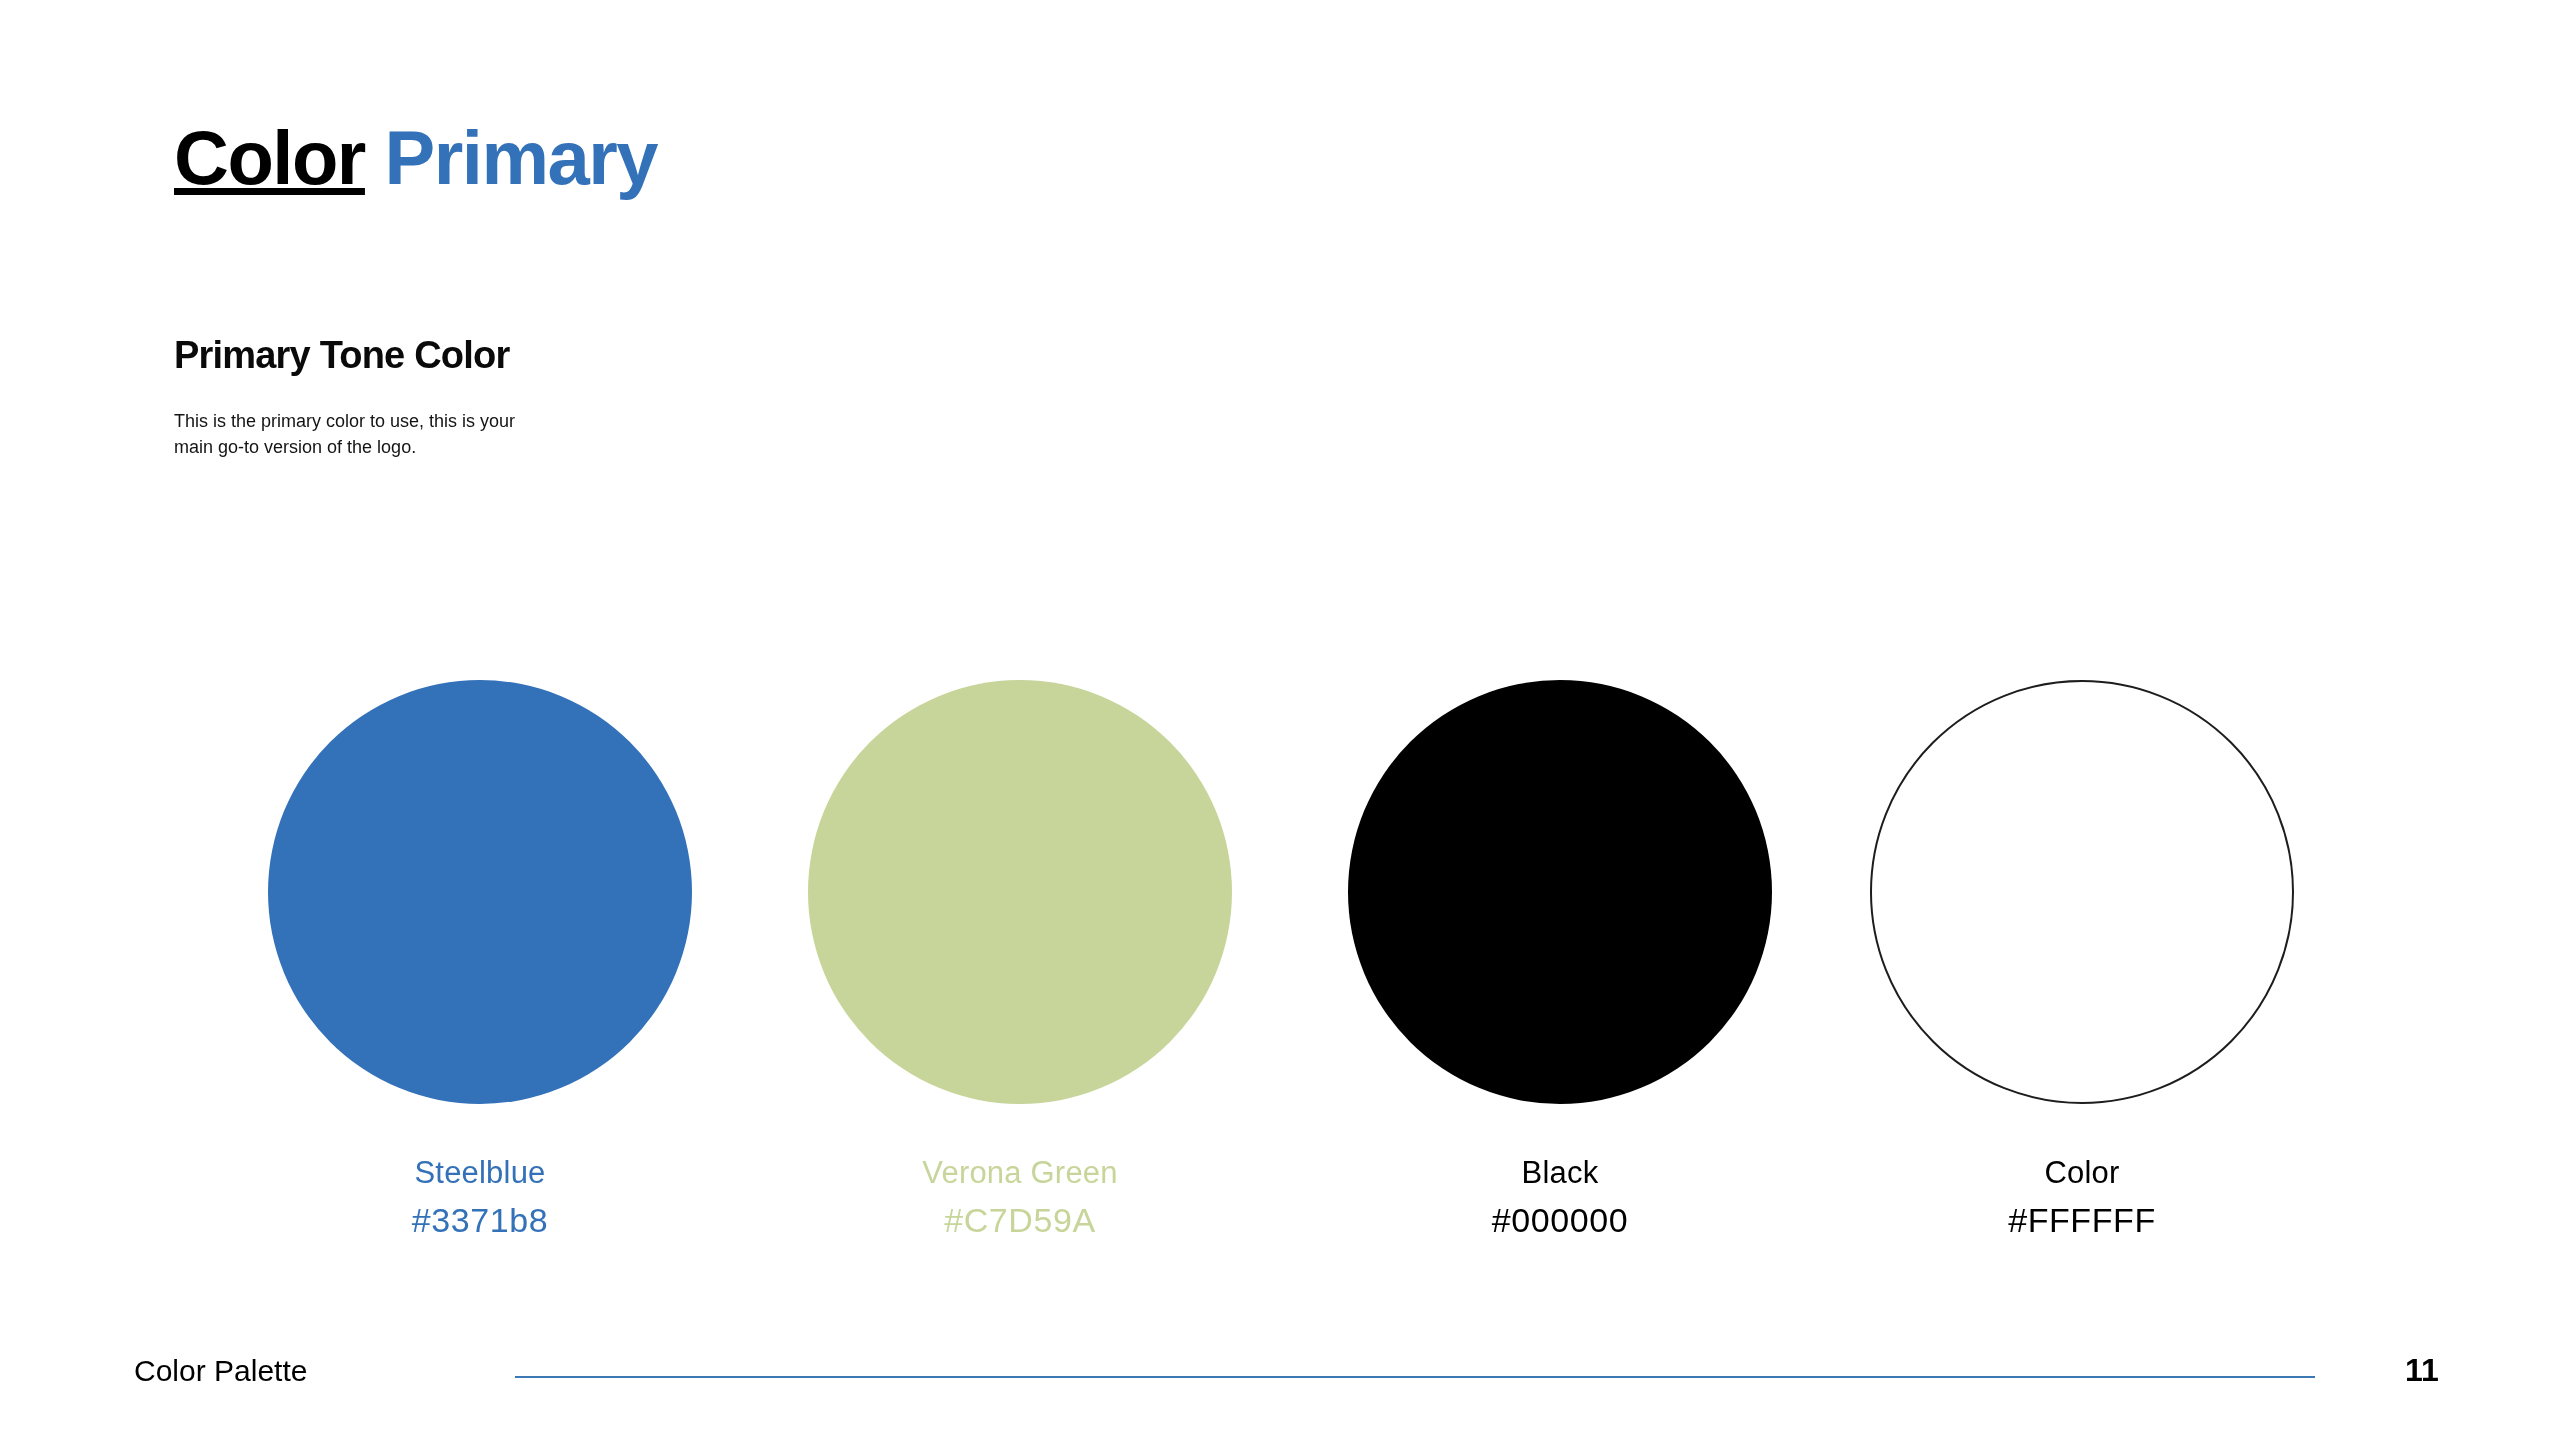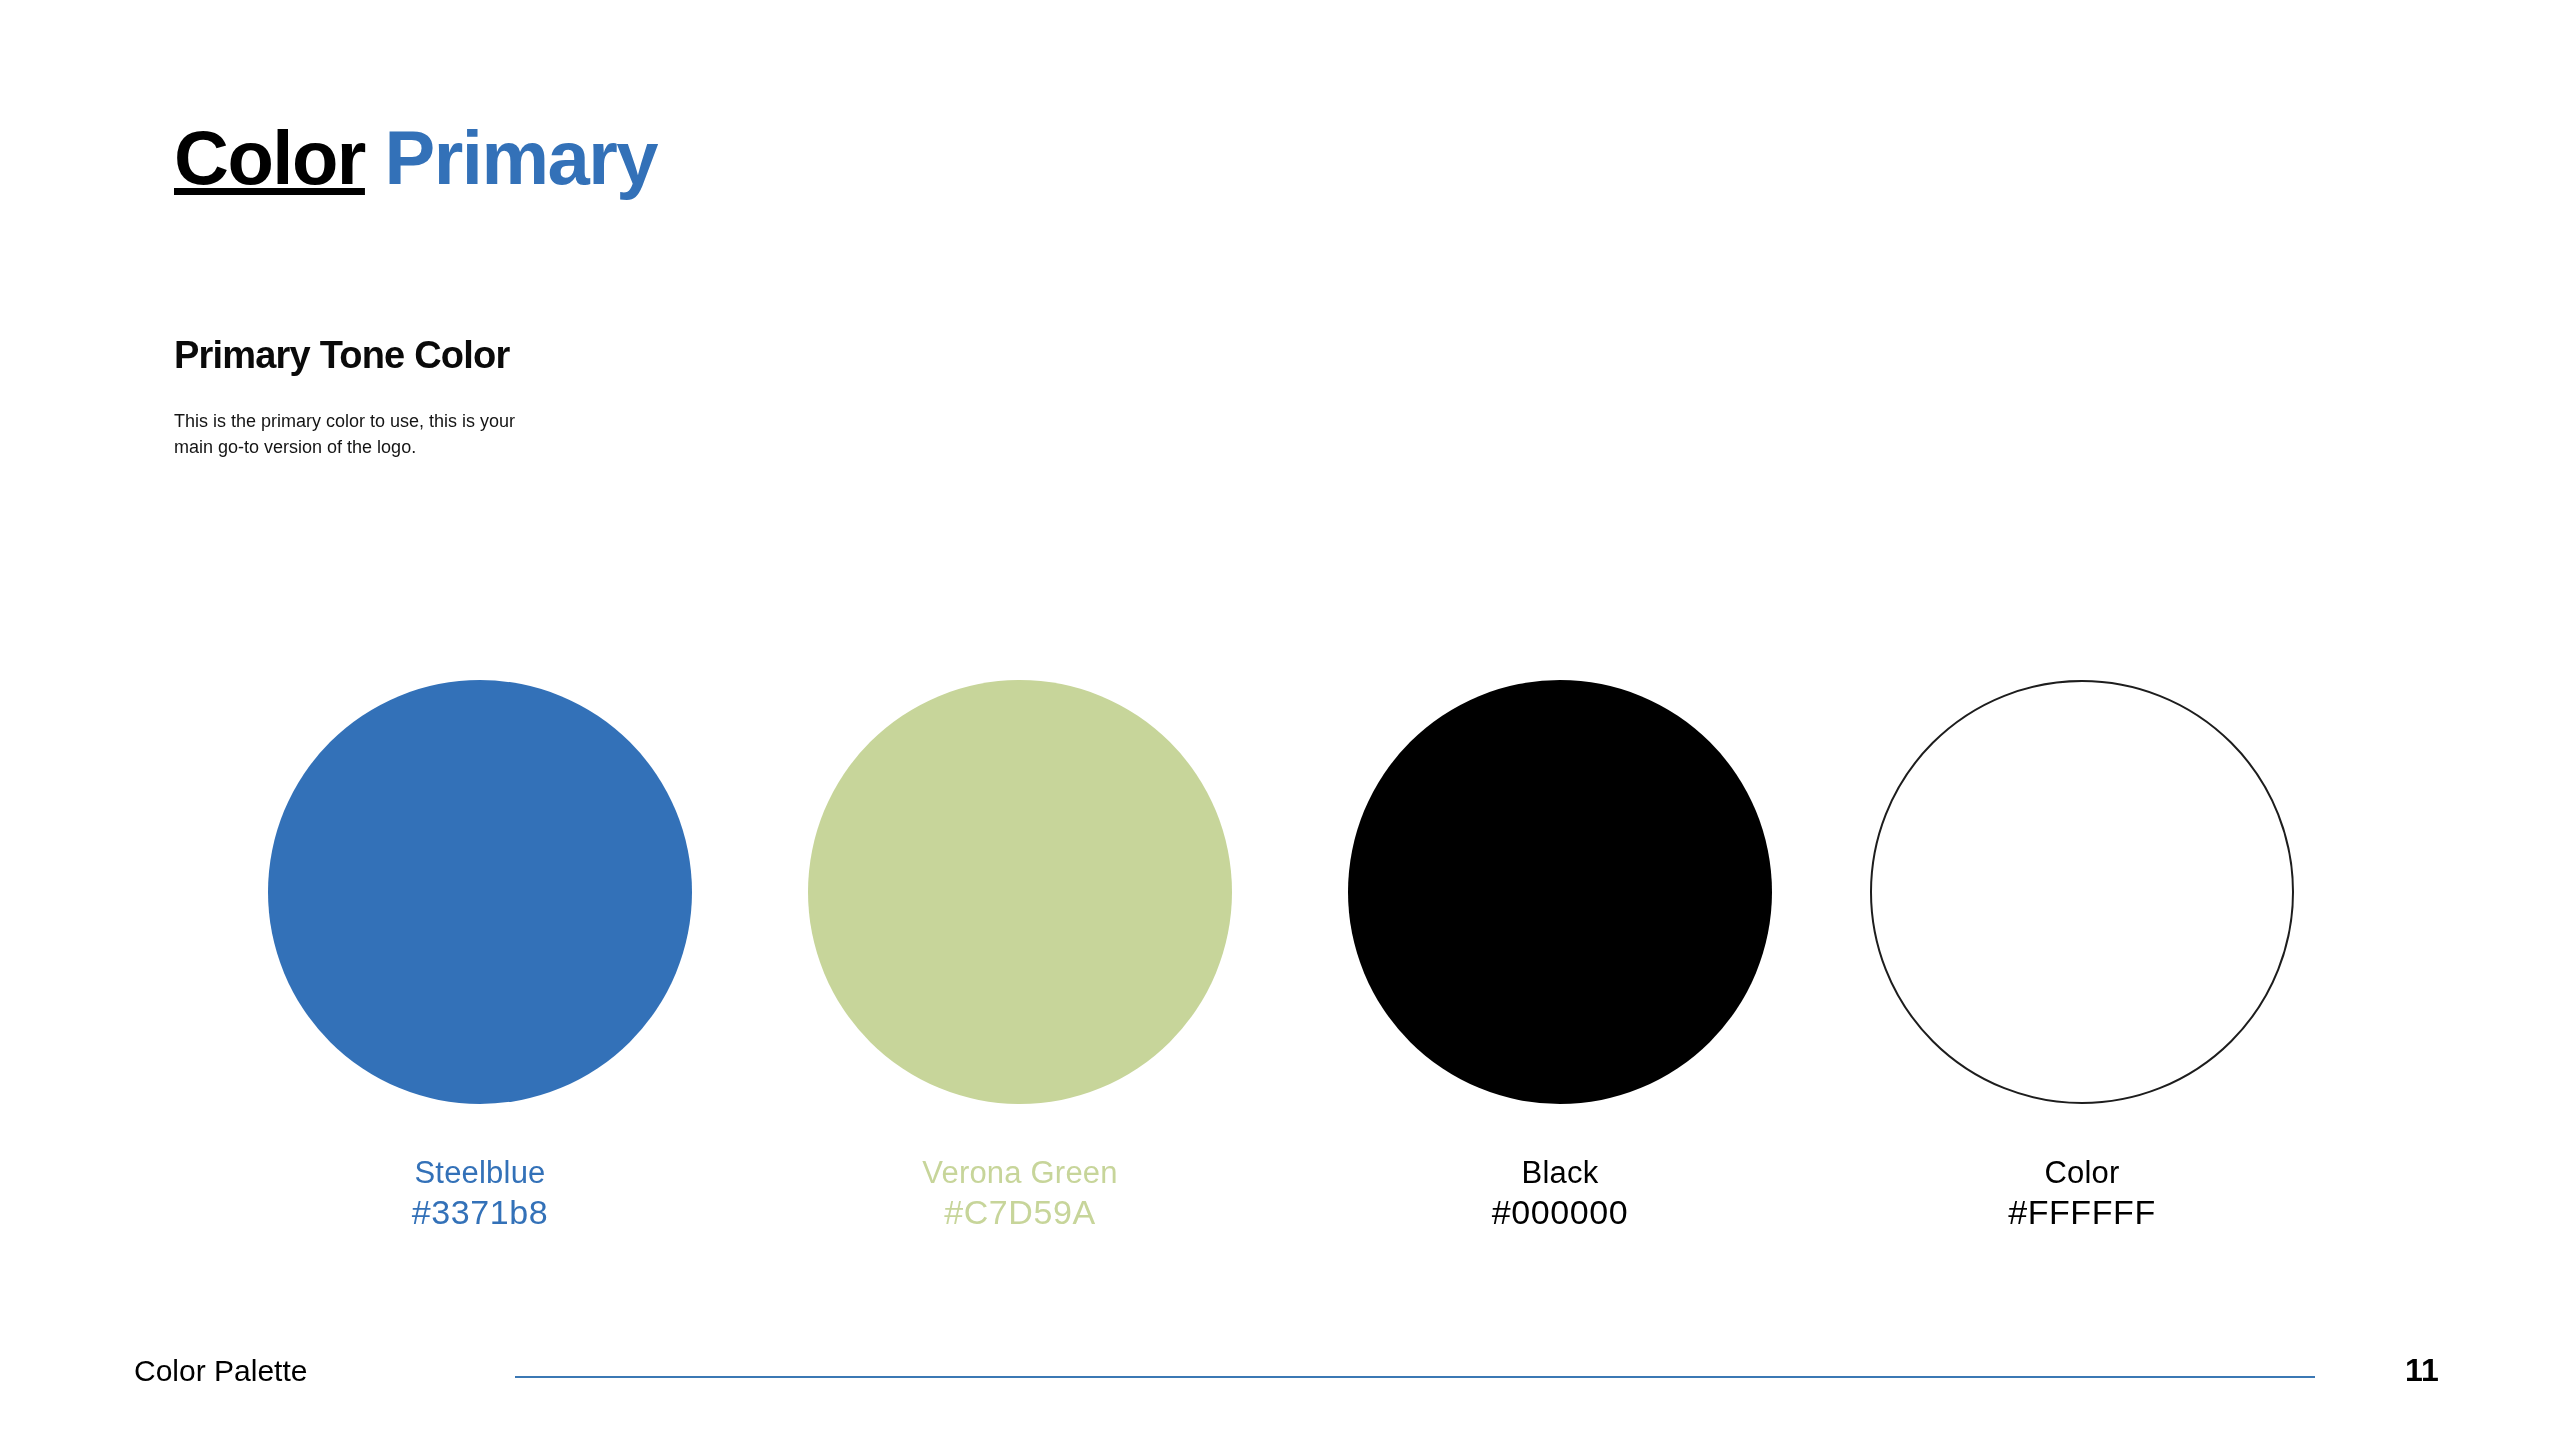--- a/index.html
+++ b/index.html
@@ -87,21 +87,21 @@
   }
 
   .swatch-name {
     margin-top: 52px;
     font-size: 31px;
     font-weight: 500;
     letter-spacing: 0.2px;
     line-height: 1.1;
   }
   .swatch-hex {
-    margin-top: 4px;
+    margin-top: 12px;
     font-size: 34px;
     font-weight: 500;
     letter-spacing: 0.6px;
     line-height: 1.1;
   }
 
   
   .footer {
     position: absolute;
     left: 0;

